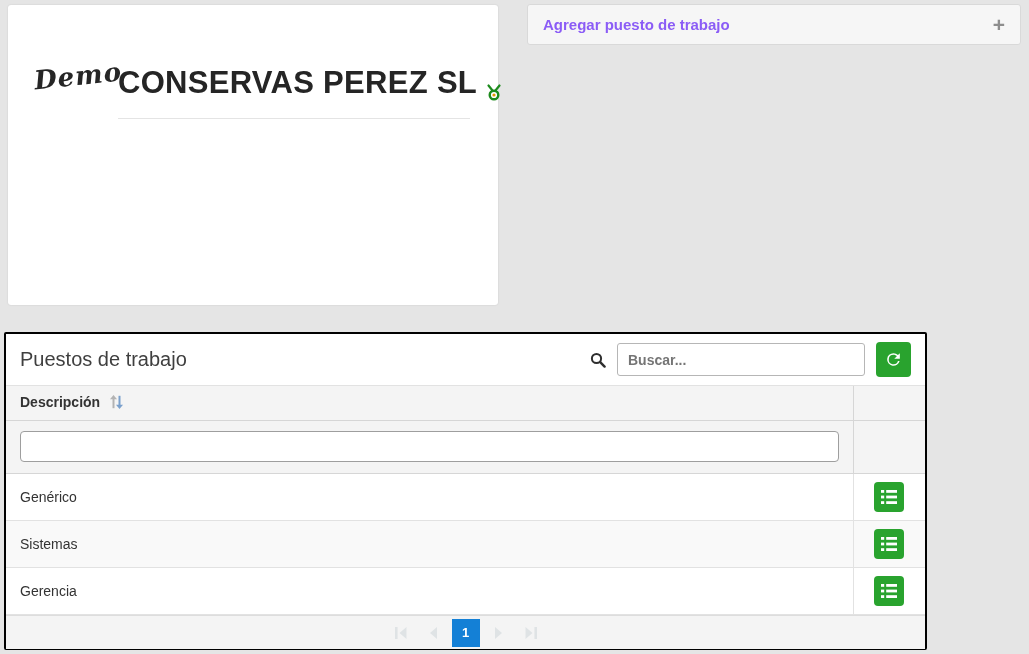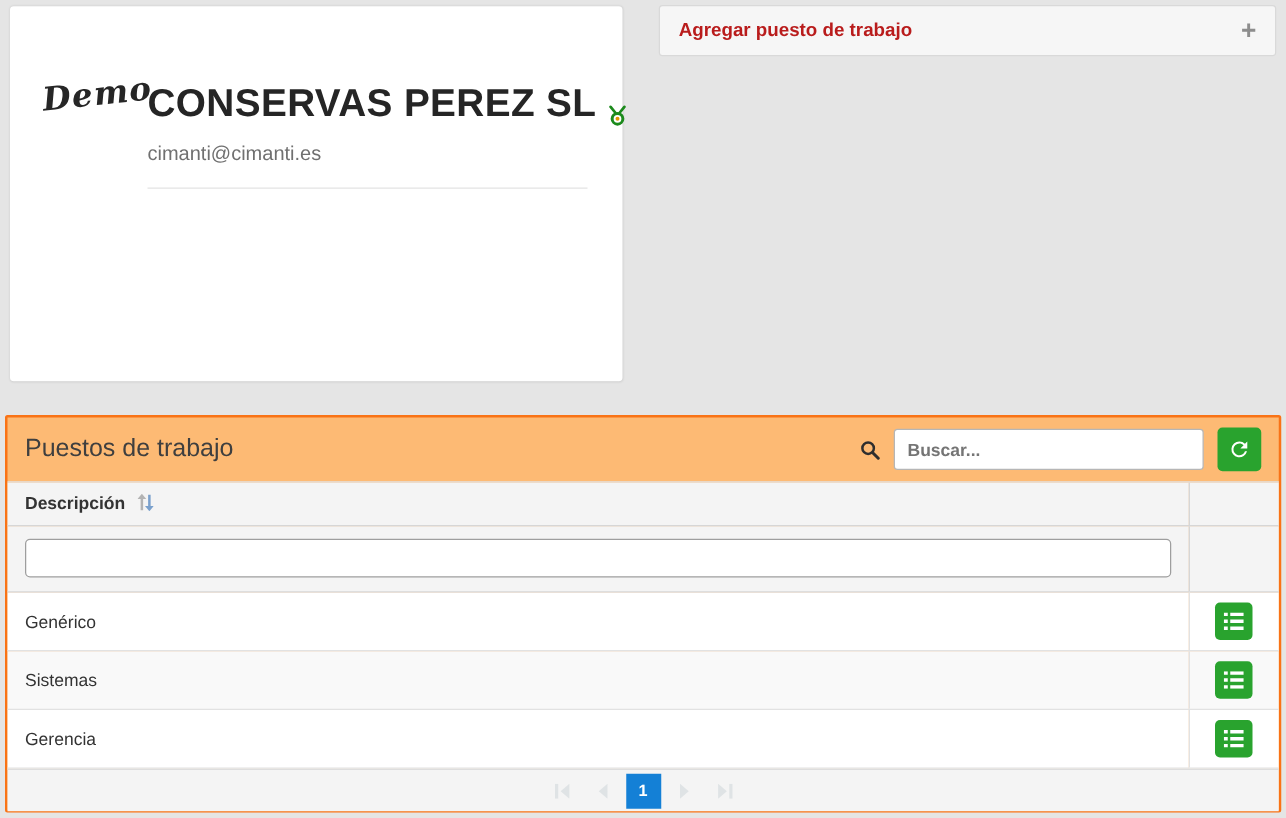--- a/index.html
+++ b/index.html
@@ -43,29 +43,29 @@
   .add-panel {
     position:absolute; left:527px; top:4px;
     width:494px; height:41px;
     background:#f6f6f6;
     border:1px solid #d9d9d9;
     border-radius:3px;
     display:flex; align-items:center; justify-content:space-between;
     padding:0 15px;
     cursor:pointer;
   }
-  .add-panel-title { font-size:15px; font-weight:bold; color:#b91c1c; }
+  .add-panel-title { font-size:15px; font-weight:bold; color:#8b5cf6; }
   .plus-icon { font-size:21px; font-weight:bold; color:#8d8d8d; line-height:1; }
 
   
   .jobs-panel {
     position:absolute; left:4px; top:332px;
-    width:1021px; height:318px;
-    background:#fdba74;
-    border:2px solid #f97316;
+    width:923px; height:318px;
+    background:#ffffff;
+    border:2px solid #000000;
     border-radius:2px;
   }
   .jobs-header {
     display:flex; align-items:center;
     height:51px; padding:0 14px;
   }
   .jobs-title { flex:1; font-size:20px; color:#3f3f3f; }
   .search-area { display:flex; align-items:center; gap:11px; }
   .search-icon { display:flex; }
   .search-input {
@@ -153,21 +153,20 @@
     <div class="company-name-row">
       <span class="company-name">CONSERVAS PEREZ SL</span>
       <span style="display:flex;">
         <svg width="16" height="17" viewBox="0 0 16 17">
           <path d="M2.5 1.5 L6.3 6.2 M13.5 1.5 L9.7 6.2" stroke="#1c8a1c" stroke-width="2.2" fill="none" stroke-linecap="round"></path>
           <circle cx="8" cy="11" r="4.3" fill="none" stroke="#1c8a1c" stroke-width="2.4"></circle>
           <circle cx="8" cy="11" r="1.6" fill="#e09600"></circle>
         </svg>
       </span>
     </div>
-    <div class="company-email">cimanti@cimanti.es</div>
     <hr class="card-divider">
   </div>
 </div>
 
 <div class="add-panel">
   <span class="add-panel-title">Agregar puesto de trabajo</span>
   <span class="plus-icon">+</span>
 </div>
 
 <div class="jobs-panel">

